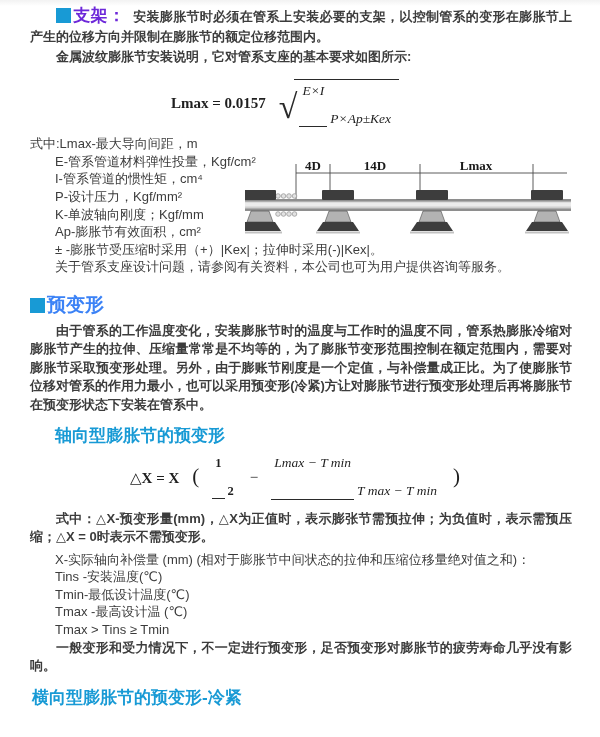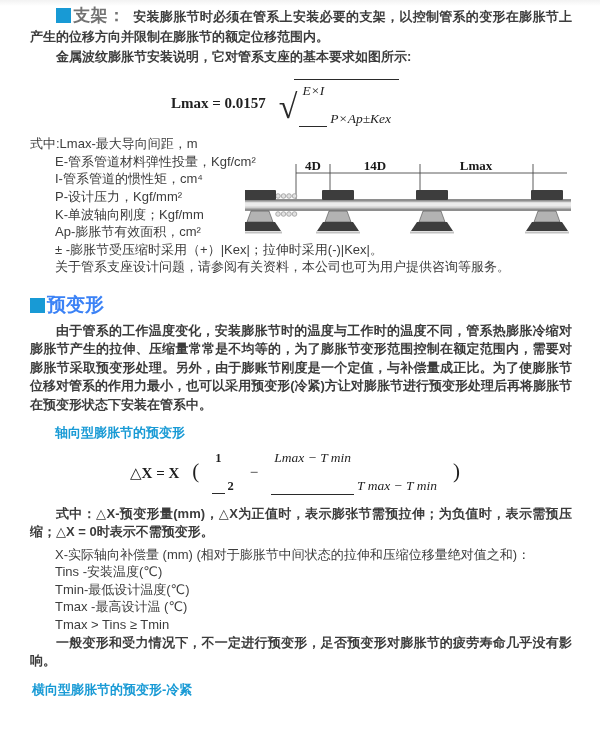--- a/index.html
+++ b/index.html
@@ -33,21 +33,21 @@
   .sq{
     display:inline-block;
     width:15px;height:15px;
     background:#189ad5;
     vertical-align:-2px;
     margin-right:2px;
   }
   .support-label{
     font-size:17px;
     font-weight:bold;
-    color:#737373;
+    color:#6d28d9;
     margin-right:8px;
   }
   
   .formula{
     display:flex;justify-content:center;align-items:center;
     font-family:"Liberation Serif","DejaVu Serif",serif;
     color:#1f1f1f;font-size:15px;gap:13px;
   }
   .formula.f1{margin:12px 30px 8px 0;}
   .formula.f2{margin:8px 10px 10px 0;}
@@ -69,21 +69,21 @@
   .def-line.lvl2{padding-left:25px;}
   svg.diagram{position:absolute;left:215px;top:24px;}
   .dim-label{font:bold 13px "Liberation Serif","DejaVu Serif",serif;fill:#1a1a1a;}
   
   h2.sec-h{
     margin:16px 0 4px 30px;
     font-size:19px;font-weight:bold;color:#3b82f6;
   }
   h3.sub-h{
     margin:10px 0 2px 55px;
-    font-size:13px;font-weight:bold;color:#189ad5;
+    font-size:17px;font-weight:bold;color:#189ad5;
   }
   h3.sub-h.l2{margin-left:32px;}
 </style>
 </head>
 <body>
 
 <div class="page">
   <div class="top-noise"></div>
 
 

